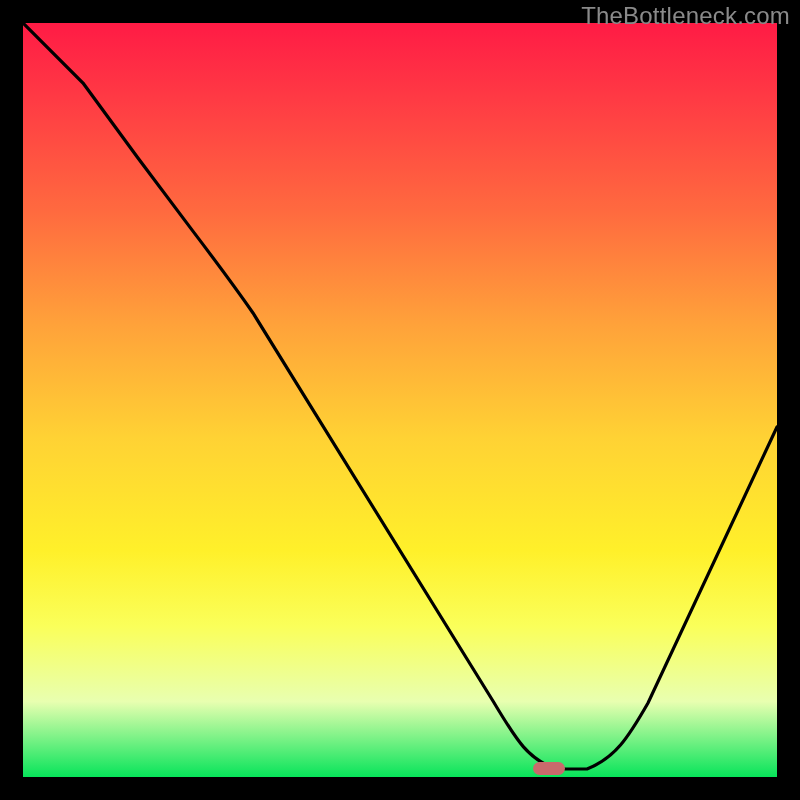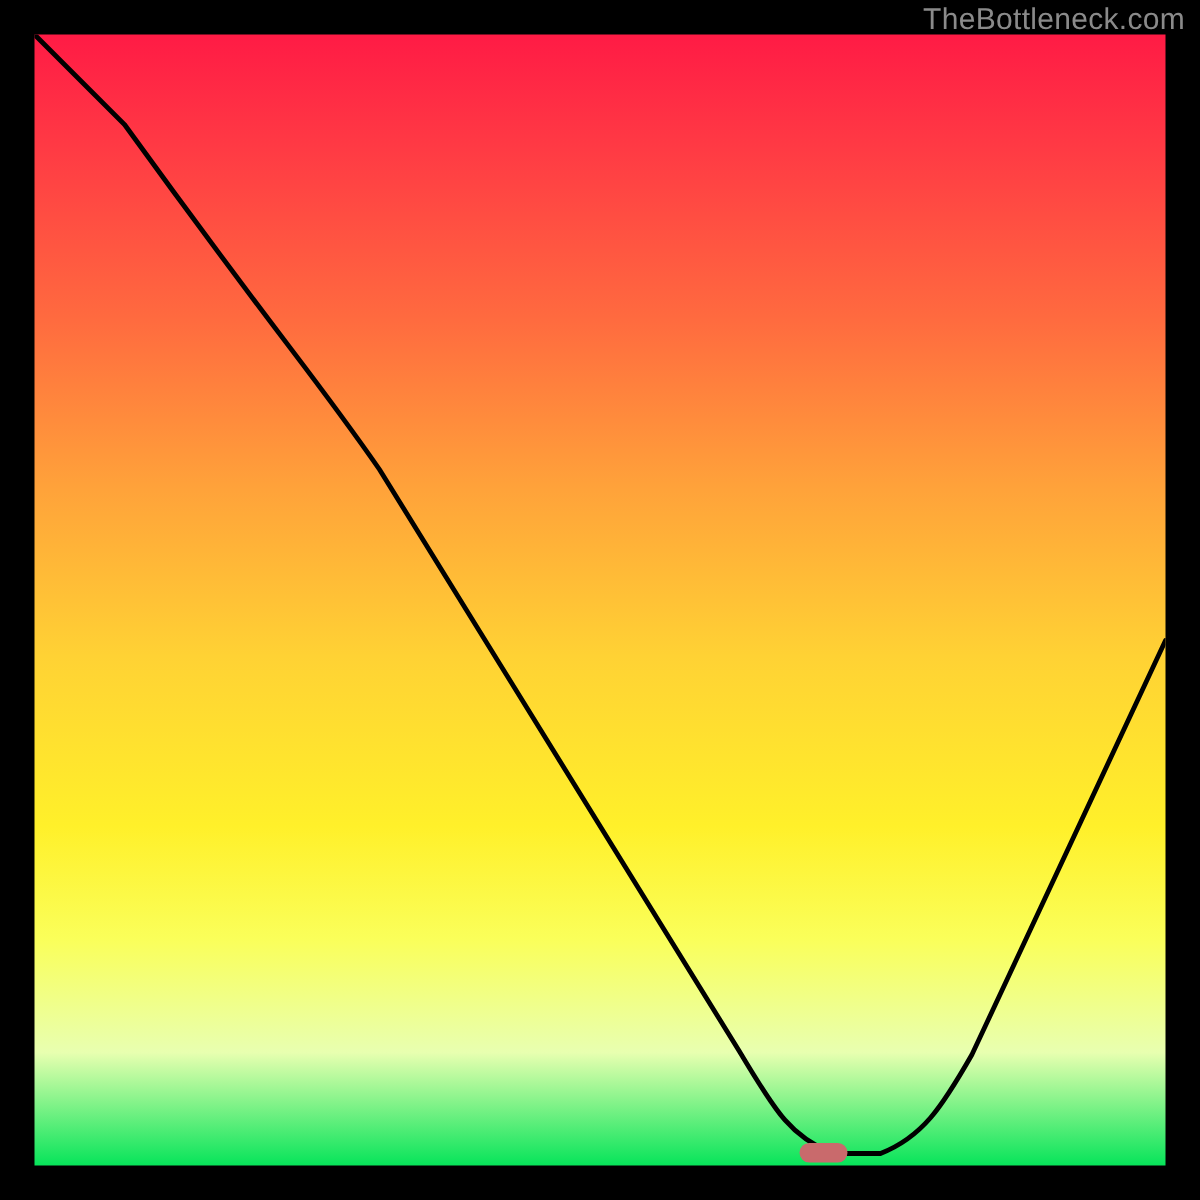--- a/index.html
+++ b/index.html
@@ -26,21 +26,21 @@
       #faff5a 80%,
       #e8ffb0 90%,
       #07e45a 100%
     );
   }
   .watermark {
     position: absolute;
     top: 2px;
     right: 10px;
     font-family: Arial, Helvetica, sans-serif;
-    font-size: 20px;
+    font-size: 24px;
     color: #8a8a8a;
     font-weight: 500;
     letter-spacing: 0.2px;
   }
   svg.curve {
     position: absolute;
     left: 0;
     top: 0;
     width: 754px;
     height: 754px;

